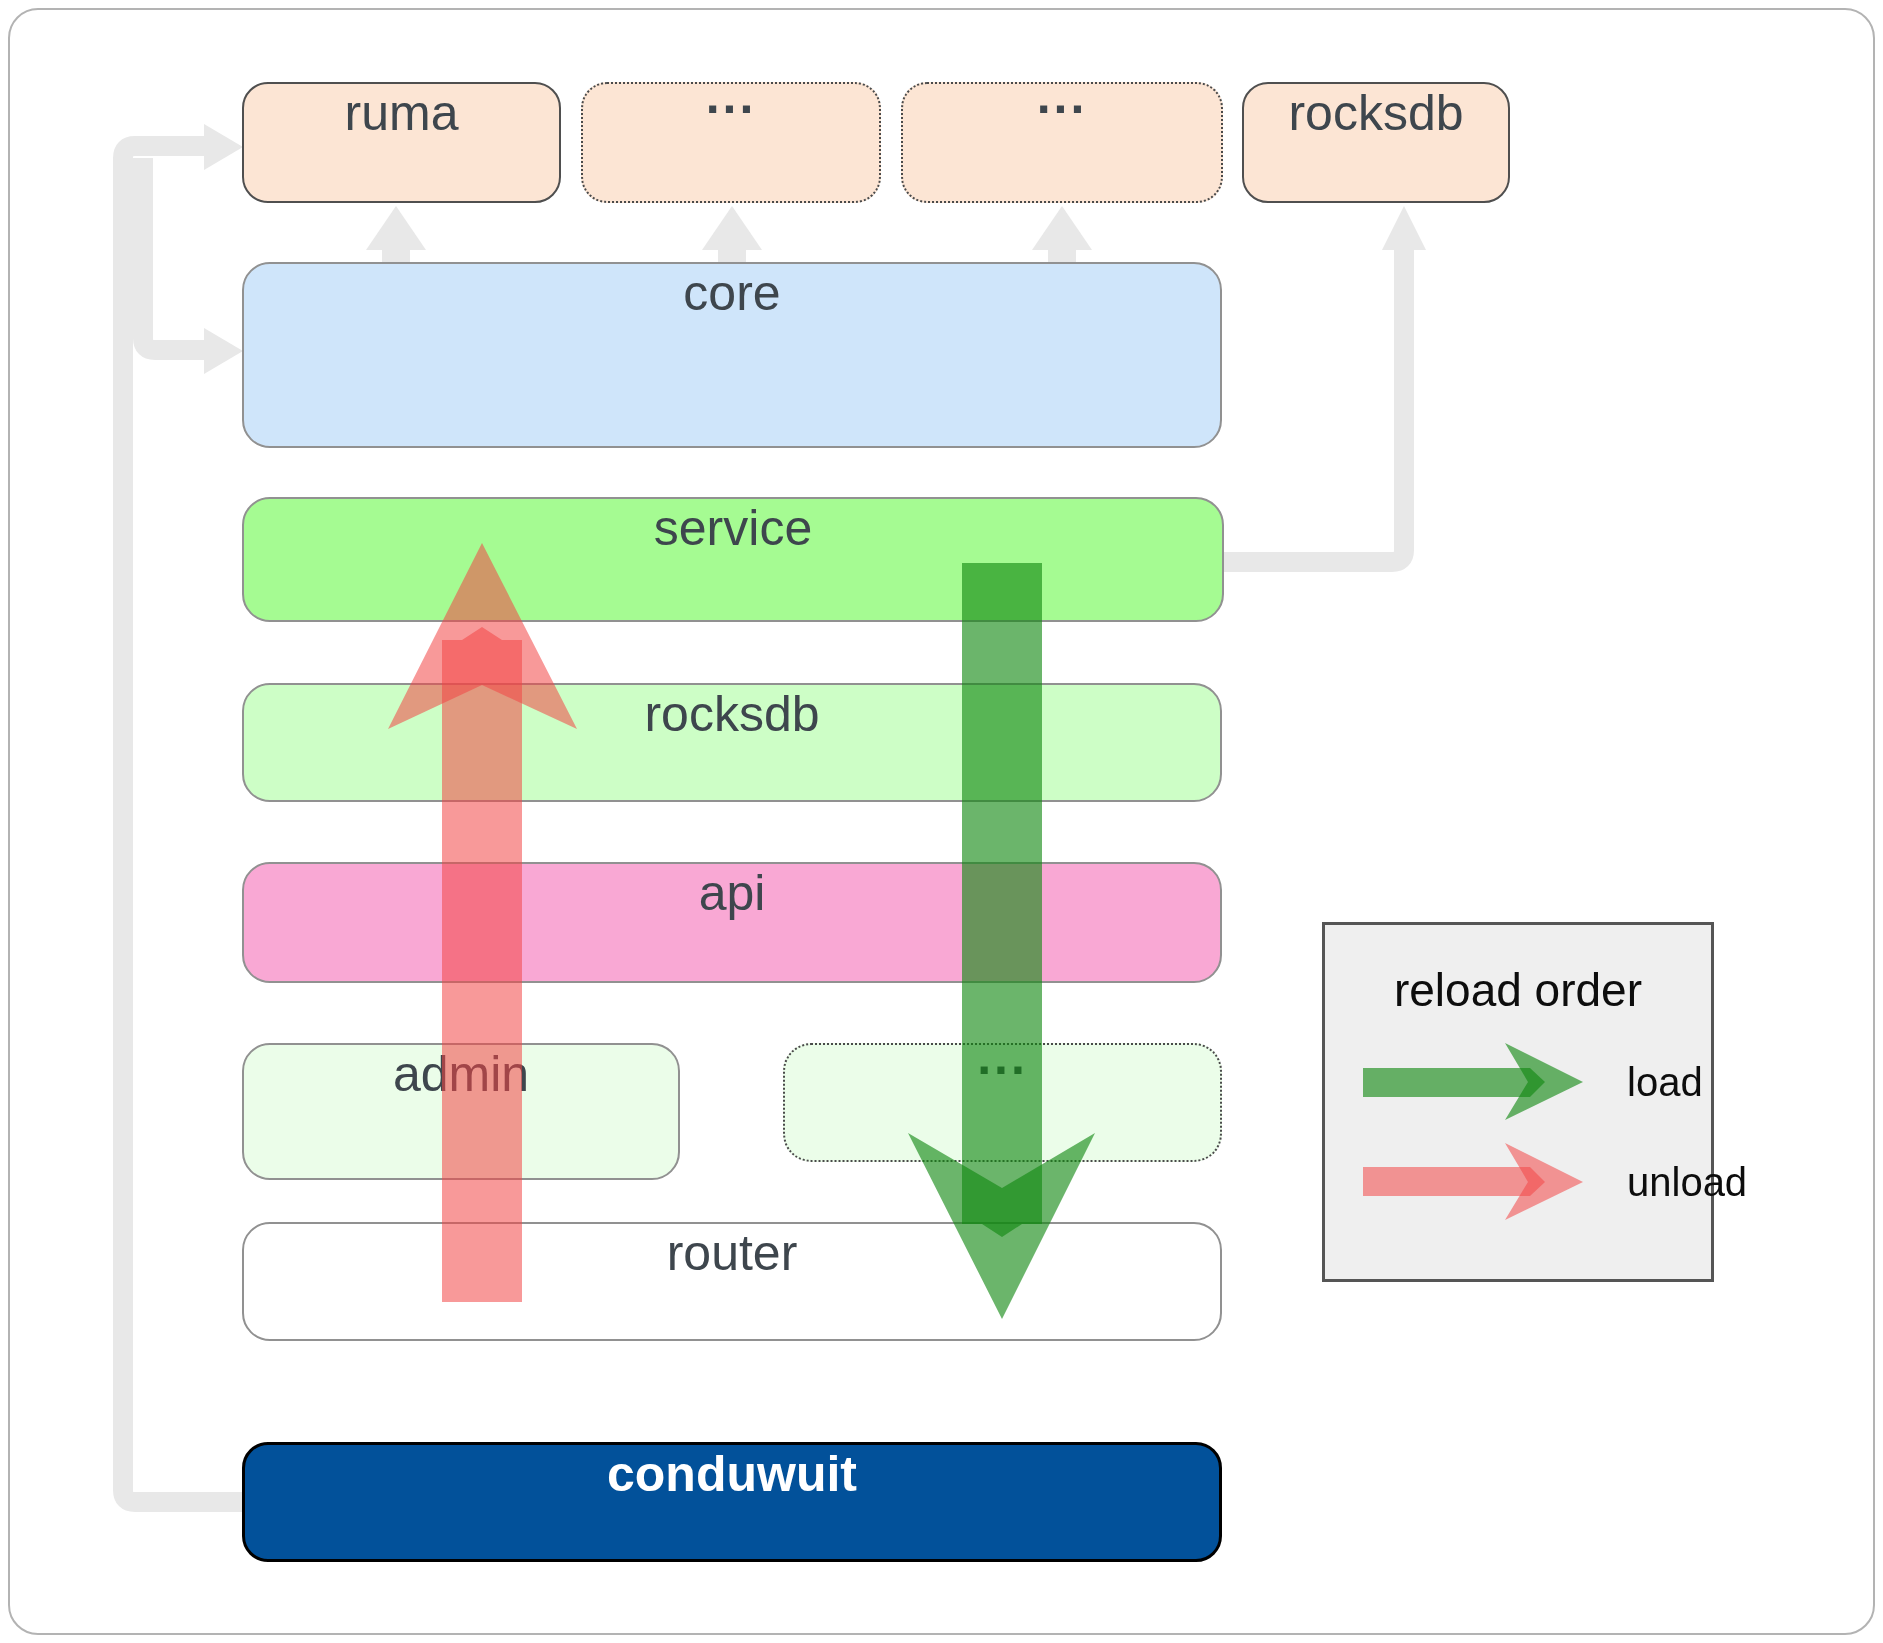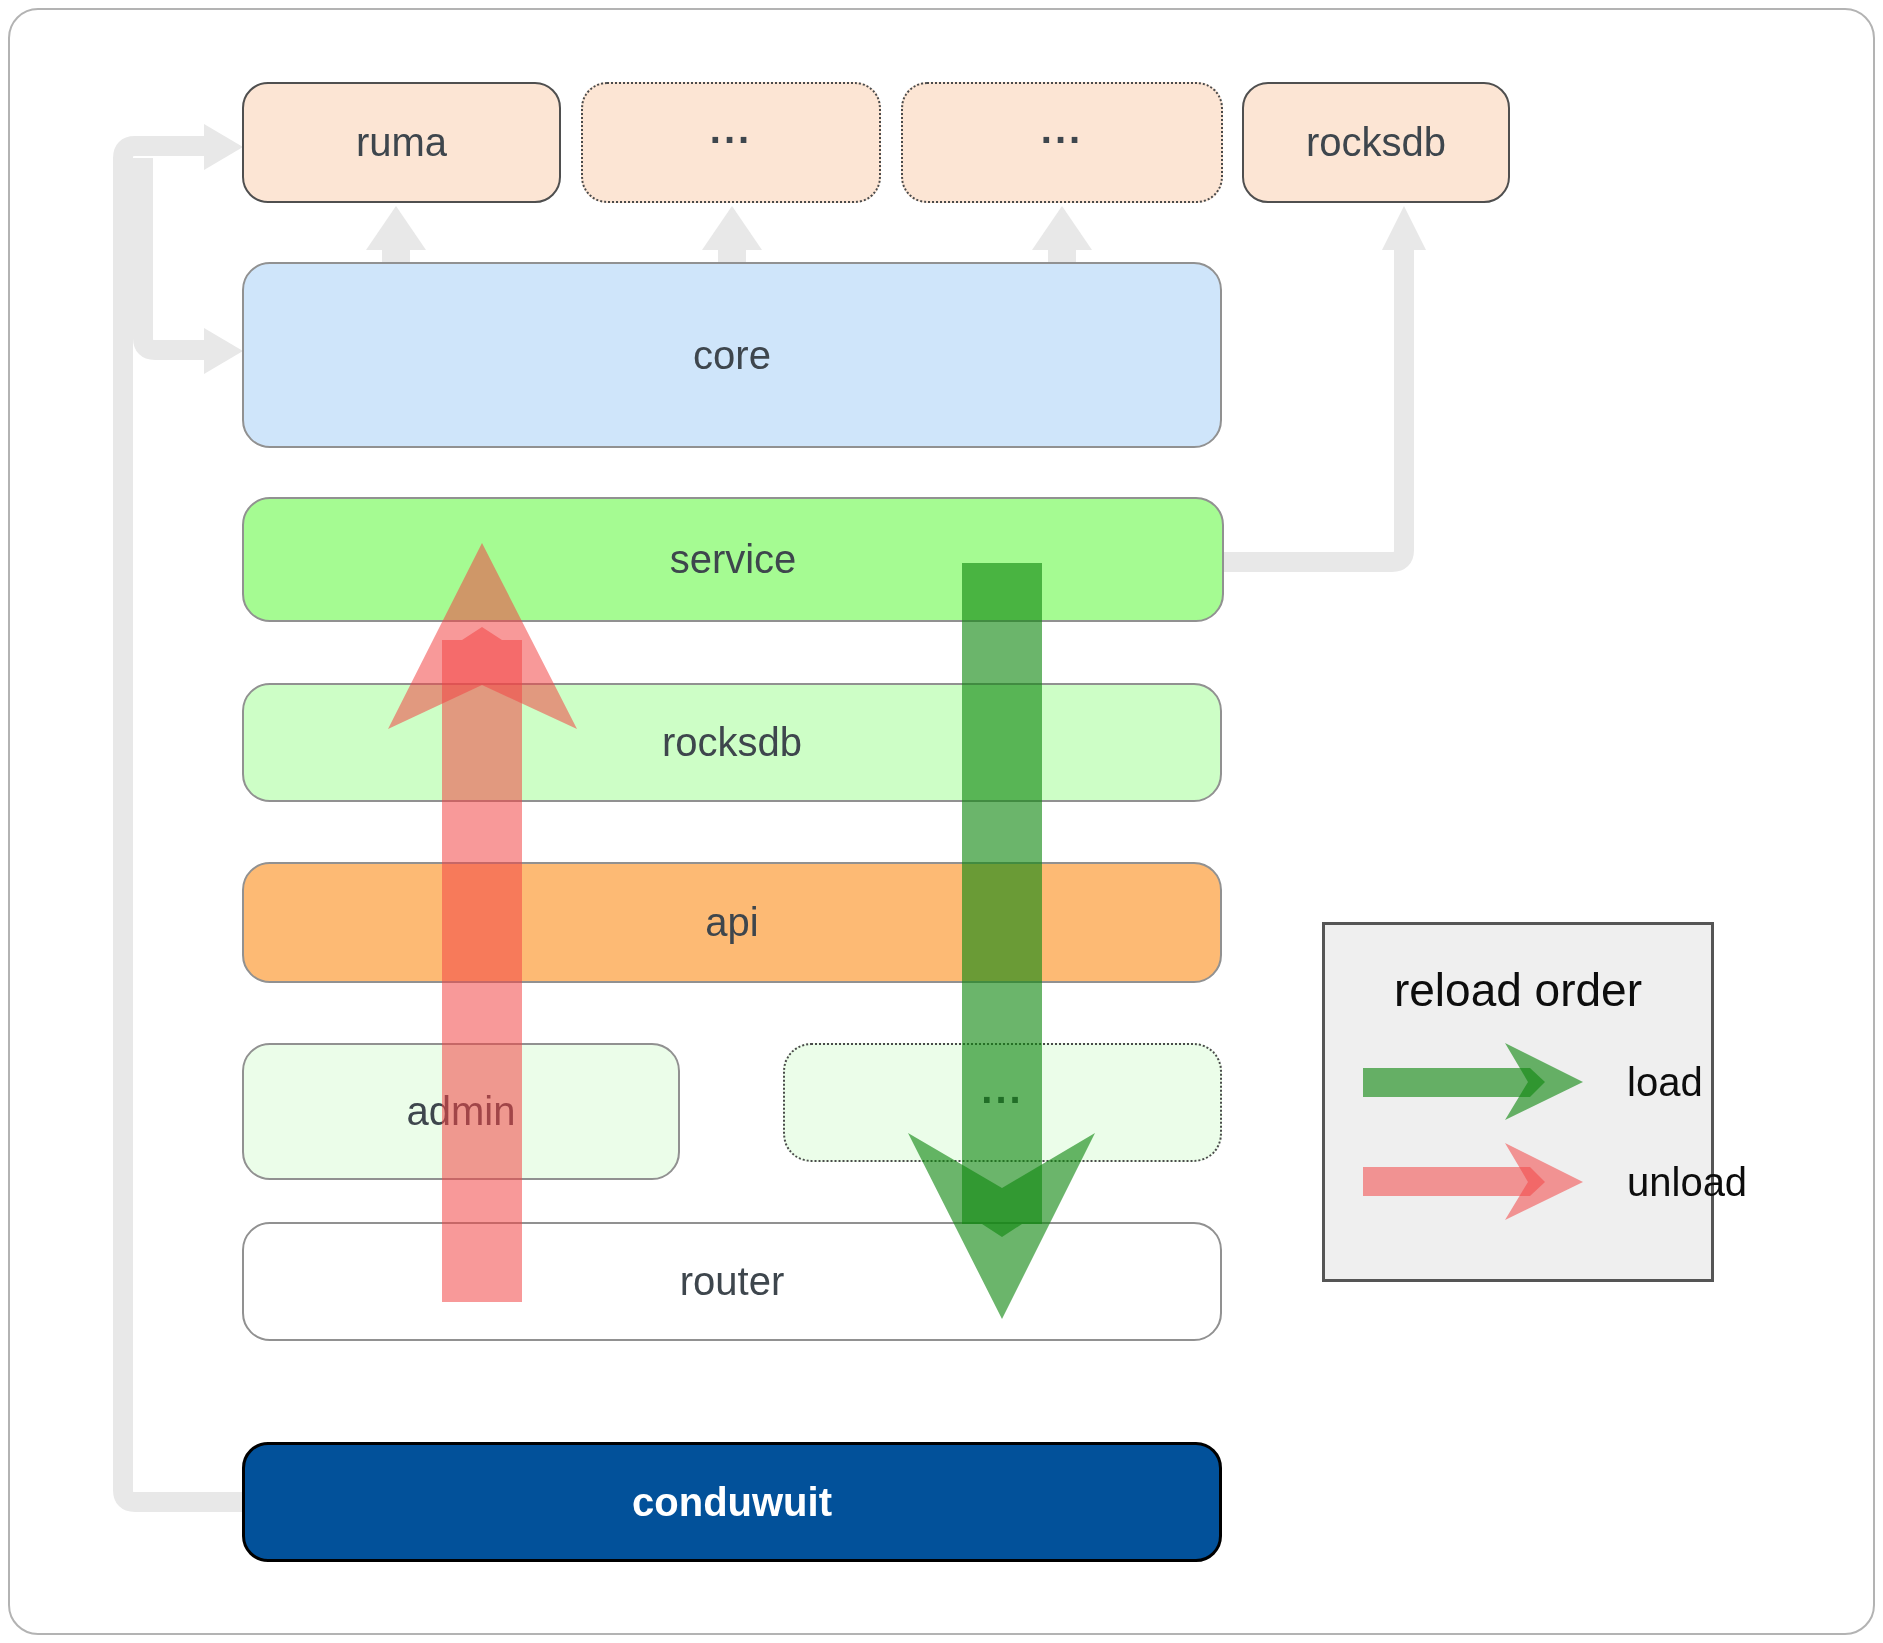--- a/index.html
+++ b/index.html
@@ -9,34 +9,34 @@
     font-family:"Liberation Sans","DejaVu Sans",sans-serif;
     background:#fff;
     overflow:hidden;
   }
   .frame{
     position:absolute;left:8px;top:8px;width:1863px;height:1623px;
     border:2px solid #b3b3b3;border-radius:30px;
   }
   .box{
     position:absolute;
-    display:flex;align-items:center;justify-content:center;
-    font-size:40px;color:#3e464d;
+    display:flex;align-items:flex-start;justify-content:center;
+    font-size:50px;color:#3e464d;
     box-sizing:border-box;
   }
   .r1{border-radius:26px;}
   .rw{border-radius:28px;}
   .peach{background:#fce5d4;}
   .solid-dark{border:2.5px solid #4f4f4f;}
   .dotted{border:2.8px dotted #4a4a4a;}
   .gray-border{border:2px solid #919191;}
   .core{background:#cfe5fa;}
   .database{background:#a5fb92;}
   .service{background:#cdfec6;}
-  .api{background:#fdba74;}
+  .api{background:#f9a8d4;}
   .admin{background:#ebfde9;}
   .router{background:#ffffff;}
   .conduwuit{background:#02519a;border:3px solid #000;color:#fff;font-weight:600;}
   .dots .lbl{transform:translateY(-30%);font-weight:700;letter-spacing:3px;}
 
   
   #b-ruma    {left:242px;top:82px;width:319px;height:121px;}
   #b-more1   {left:581px;top:82px;width:300px;height:121px;}
   #b-more2   {left:901px;top:82px;width:322px;height:121px;}
   #b-rocksdb {left:1242px;top:82px;width:268px;height:121px;}

